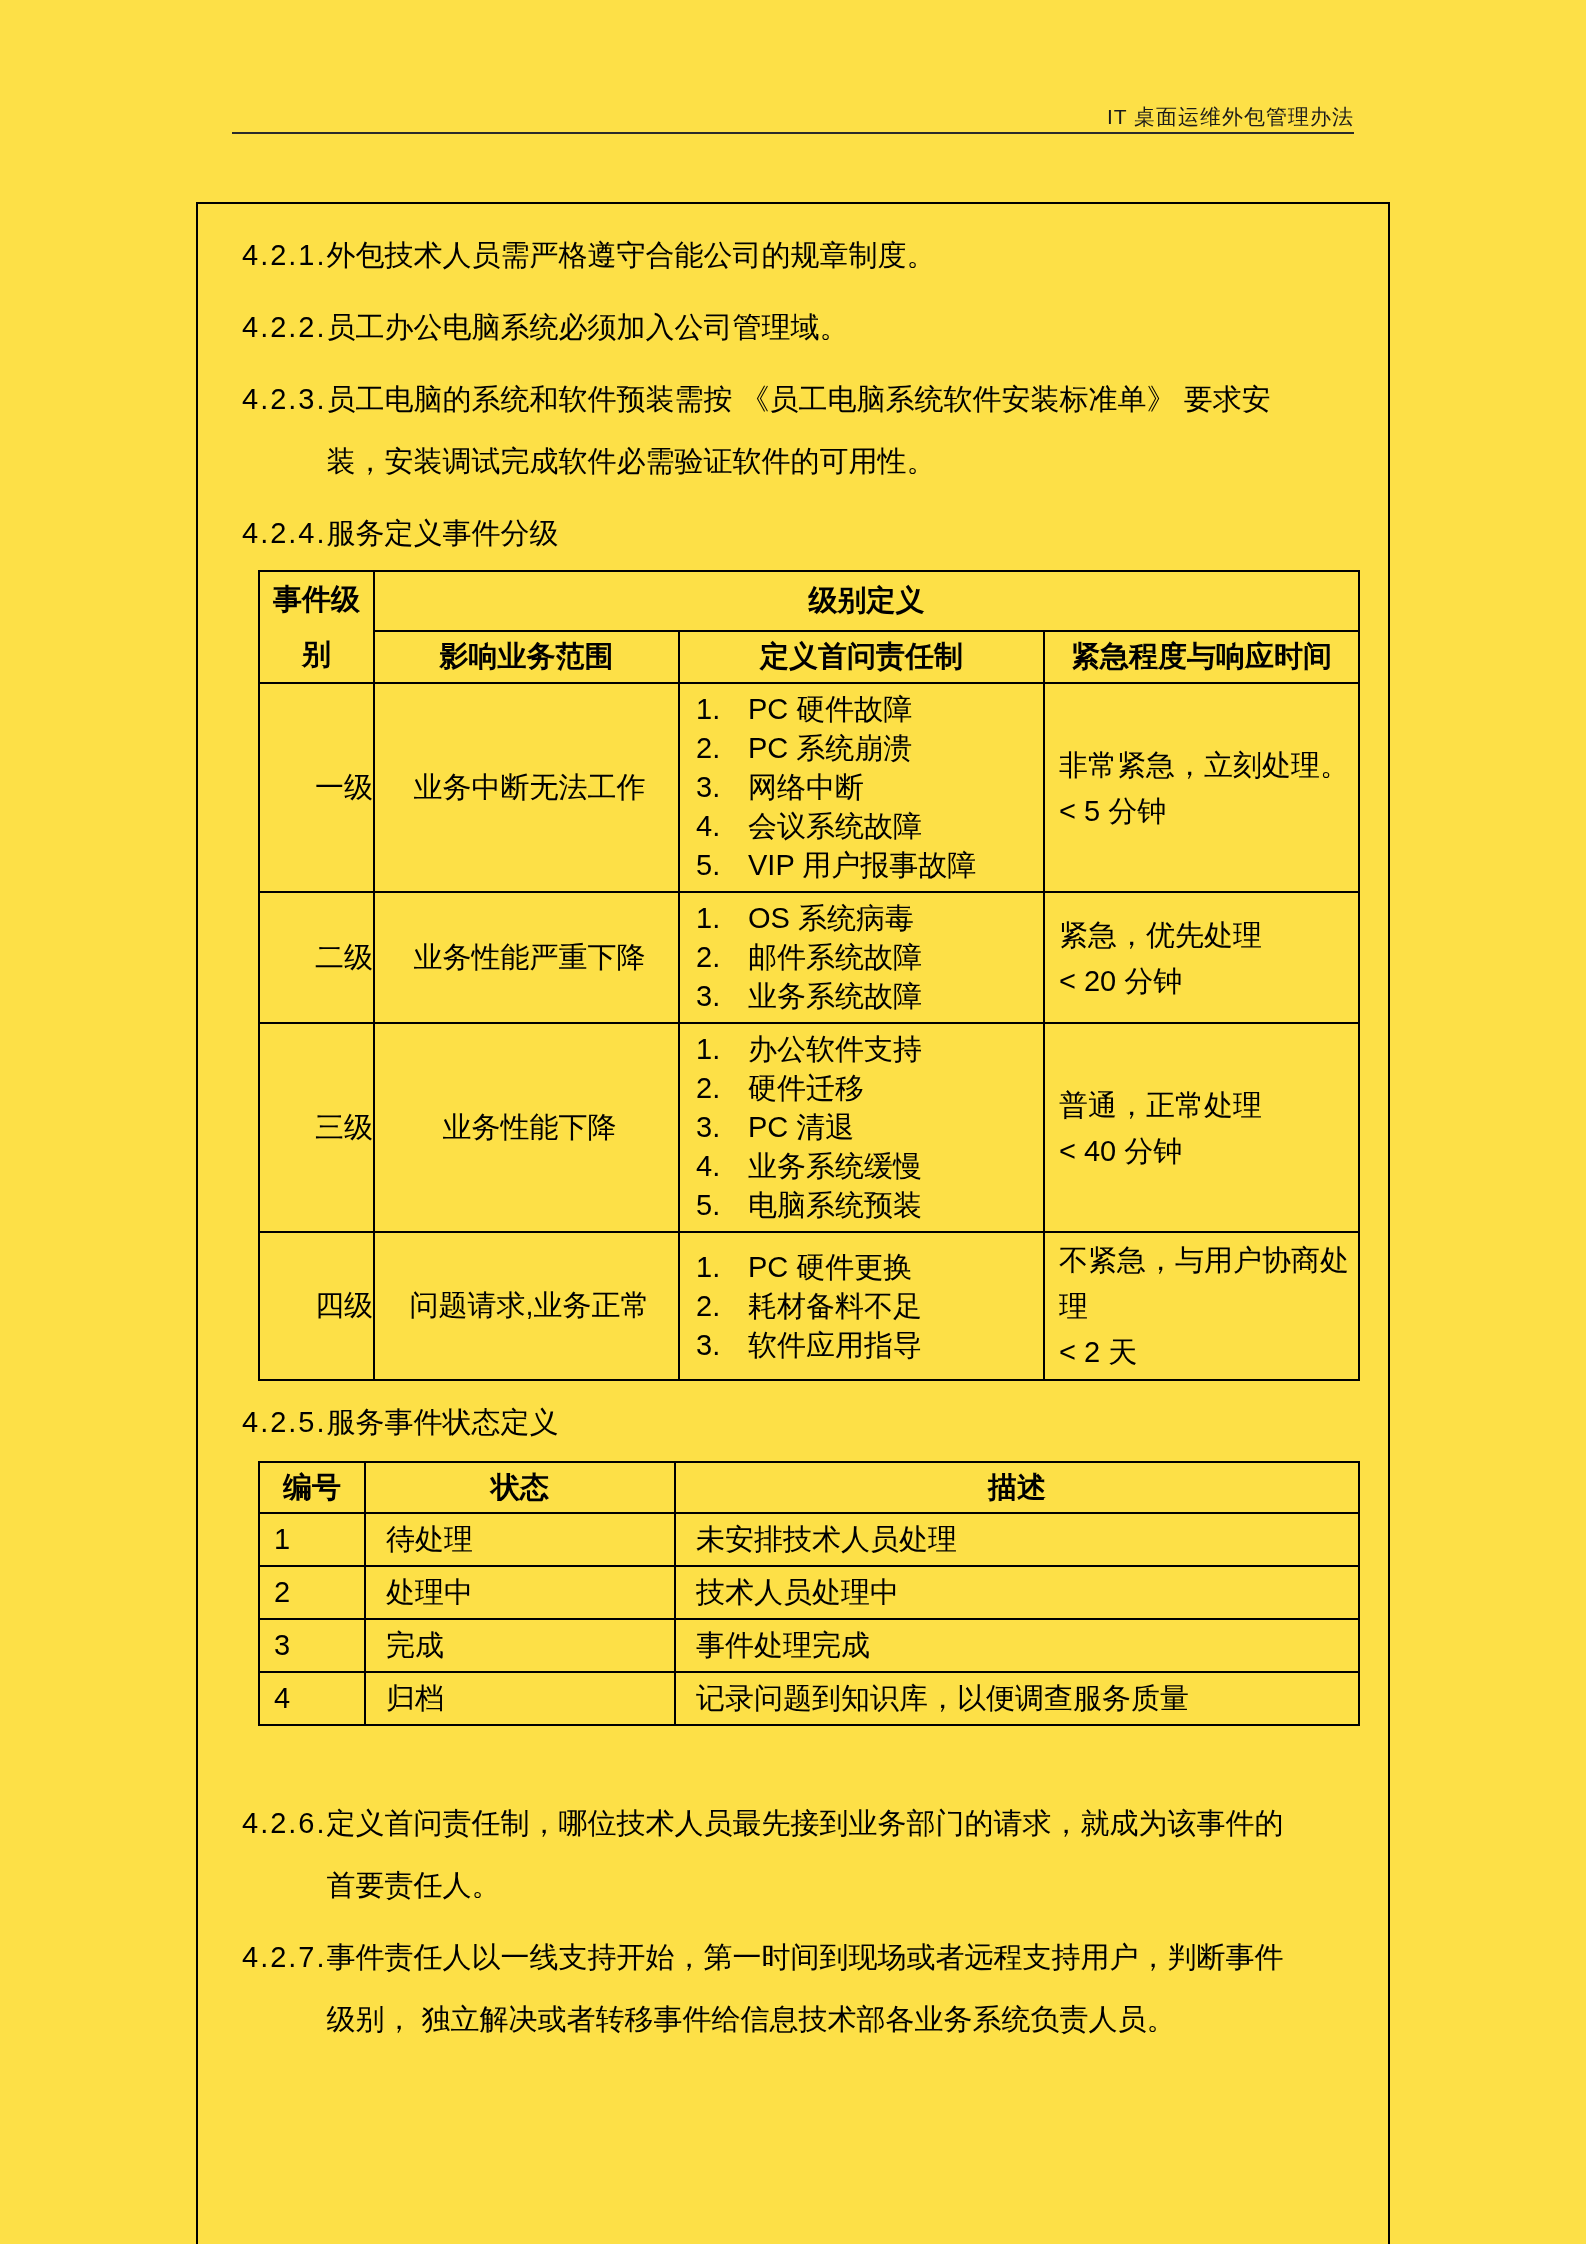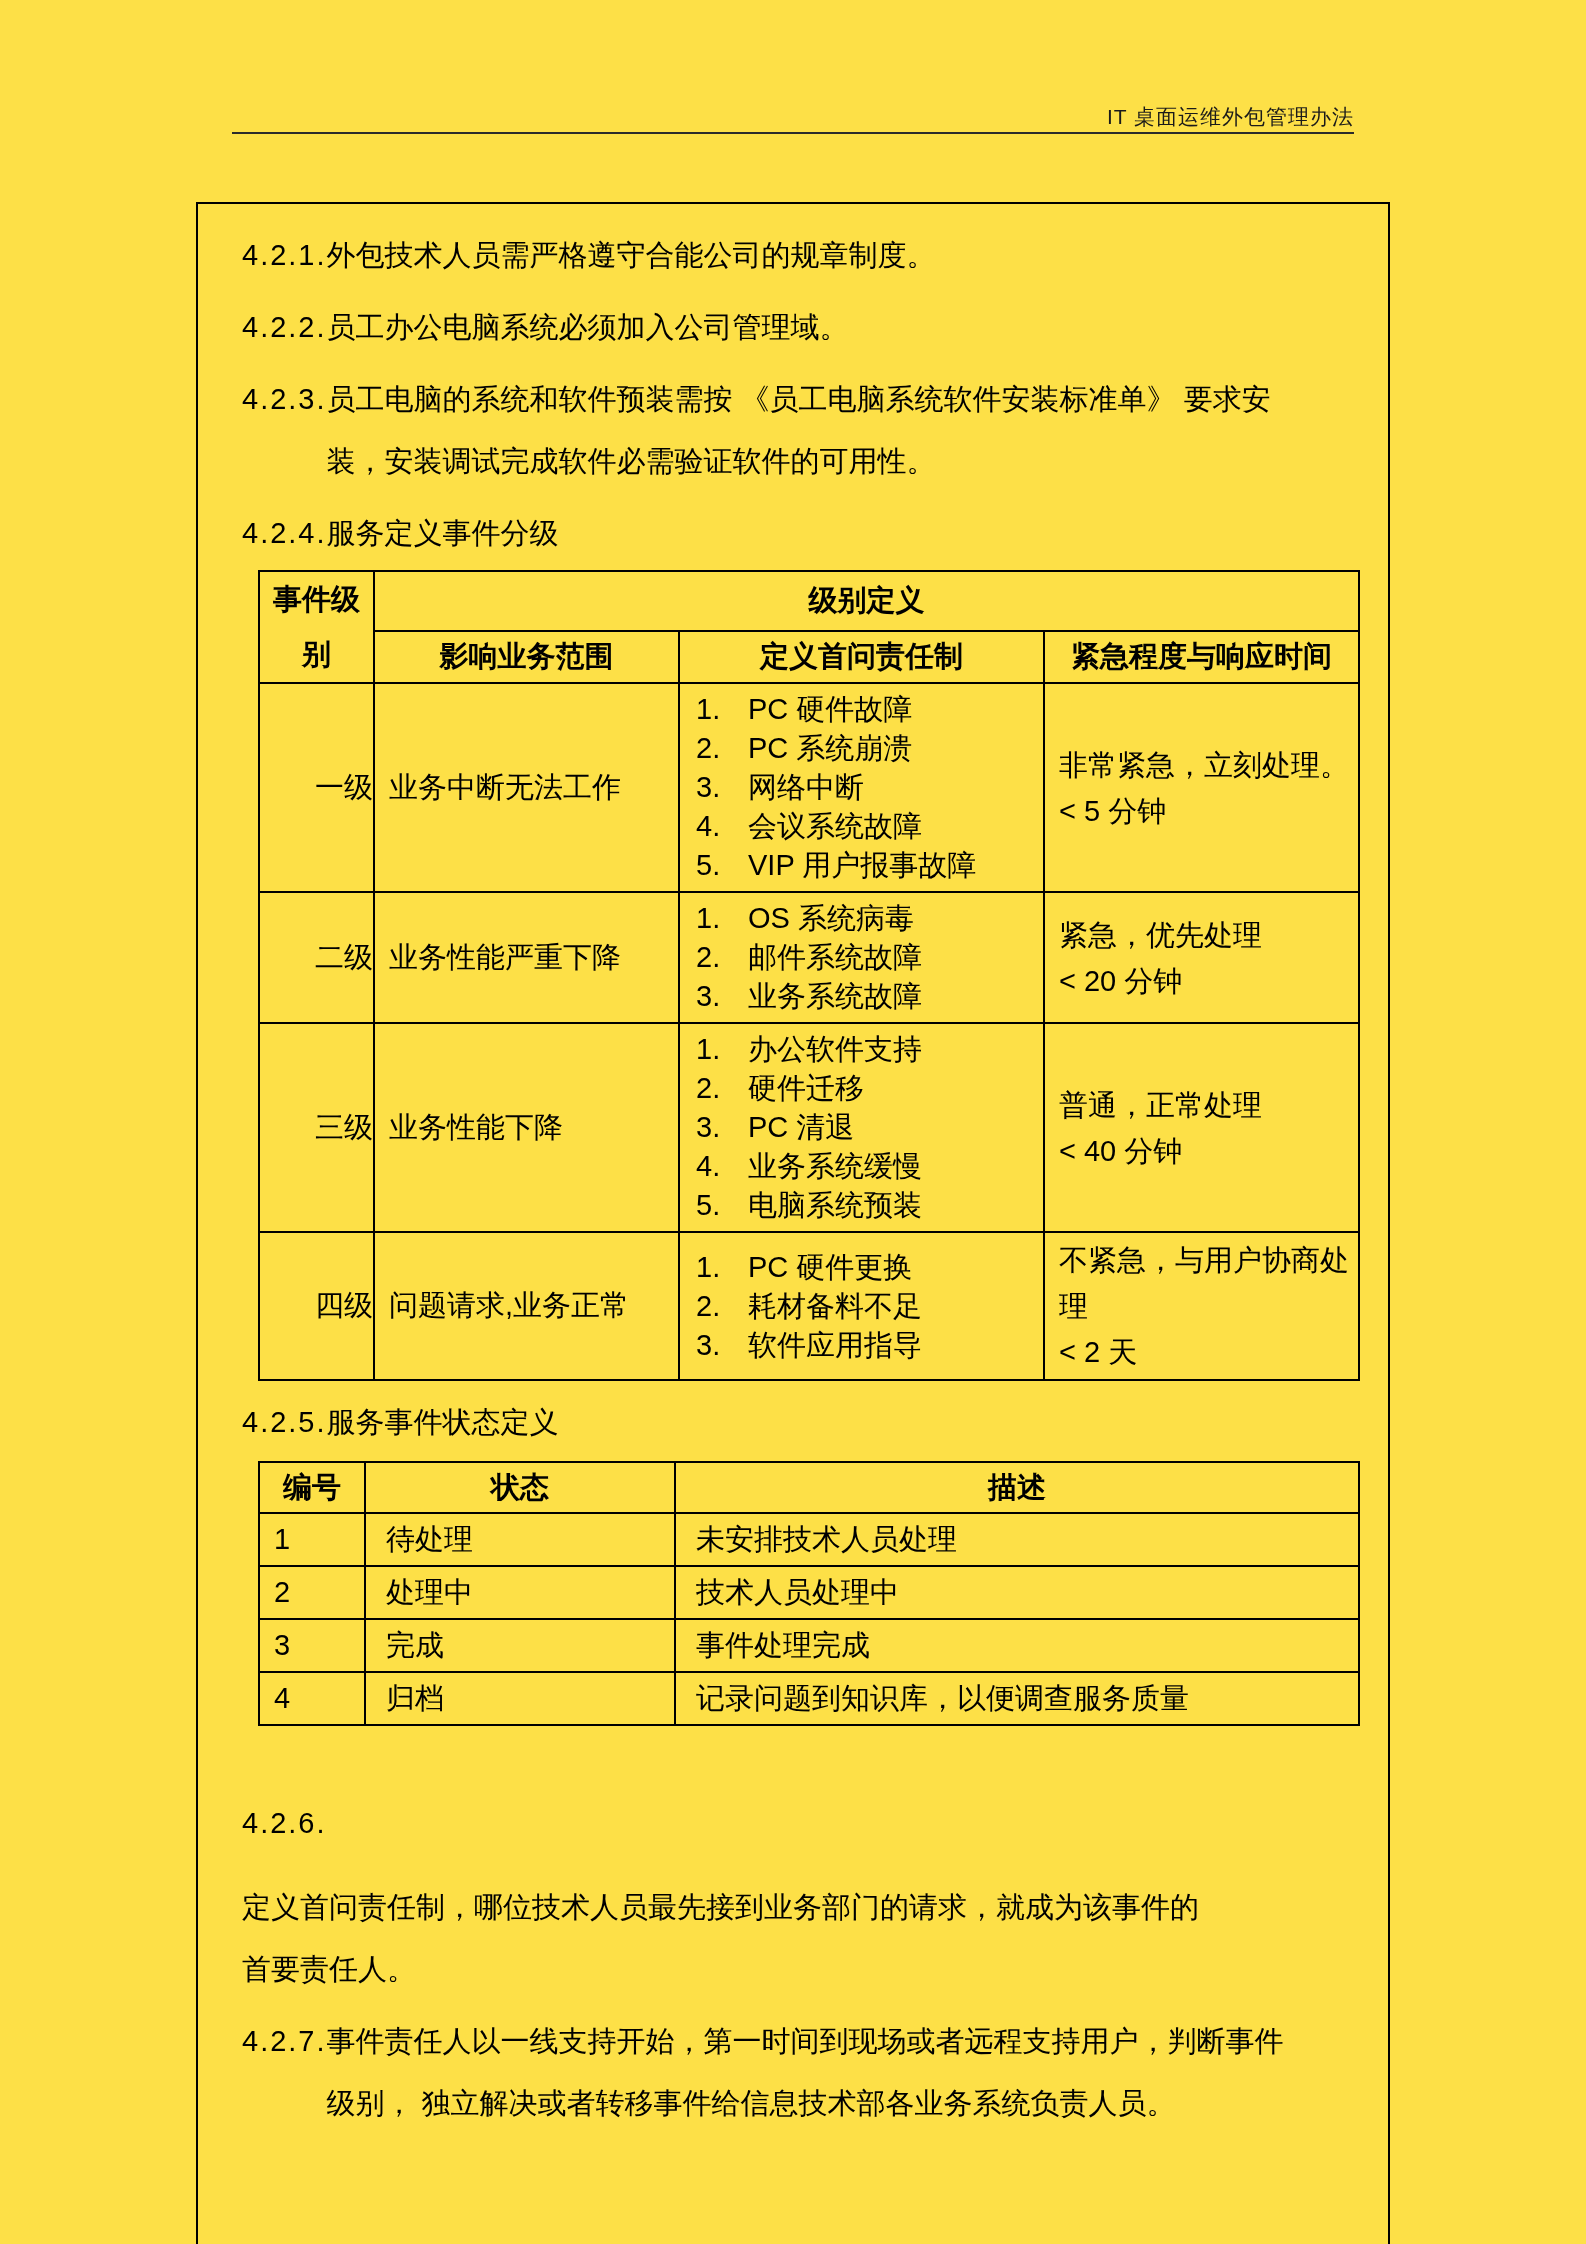--- a/index.html
+++ b/index.html
@@ -44,21 +44,21 @@
     margin-top: 10px;
   }
   .item .num {
     flex: 0 0 84px;
     letter-spacing: 2px;
     white-space: nowrap;
   }
   .item .body {
     width: 968px;
   }
-  .gap-large { margin-top: 66px; flex-direction: column; }
+  .gap-large { margin-top: 66px; }
 
   
   table {
     border-collapse: collapse;
     table-layout: fixed;
     width: 1102px;
     margin-left: 16px;
     font-size: 29px;
   }
   .severity-table { margin-top: 6px; margin-bottom: 4px; }
@@ -66,21 +66,21 @@
   th, td {
     border: 2px solid #000000;
     vertical-align: middle;
     font-weight: normal;
   }
   th { font-weight: bold; text-align: center; }
   .sev-corner { width: 115px; line-height: 55px; }
   .sev-h1 { height: 58px; }
   .sev-h2 { height: 51px; }
   .level-cell { text-align: right; width: 115px; }
-  .scope-cell { padding-left: 14px; width: 305px; }
+  .scope-cell { padding-left: 6px; width: 305px; text-align: center; }
   .desc-cell  { padding: 6px 4px 6px 16px; width: 365px; }
   .desc-line  { line-height: 39px; white-space: nowrap; }
   .desc-line .li-num { display: inline-block; width: 52px; }
   .urg-cell   { padding: 4px 6px 4px 14px; line-height: 46px; }
   .st-h { height: 51px; }
   .status-table td { height: 53px; }
   .no-cell   { padding-left: 14px; width: 106px; }
   .stat-cell { padding-left: 20px; width: 310px; }
   .sdesc-cell{ padding-left: 20px; }
 </style>

